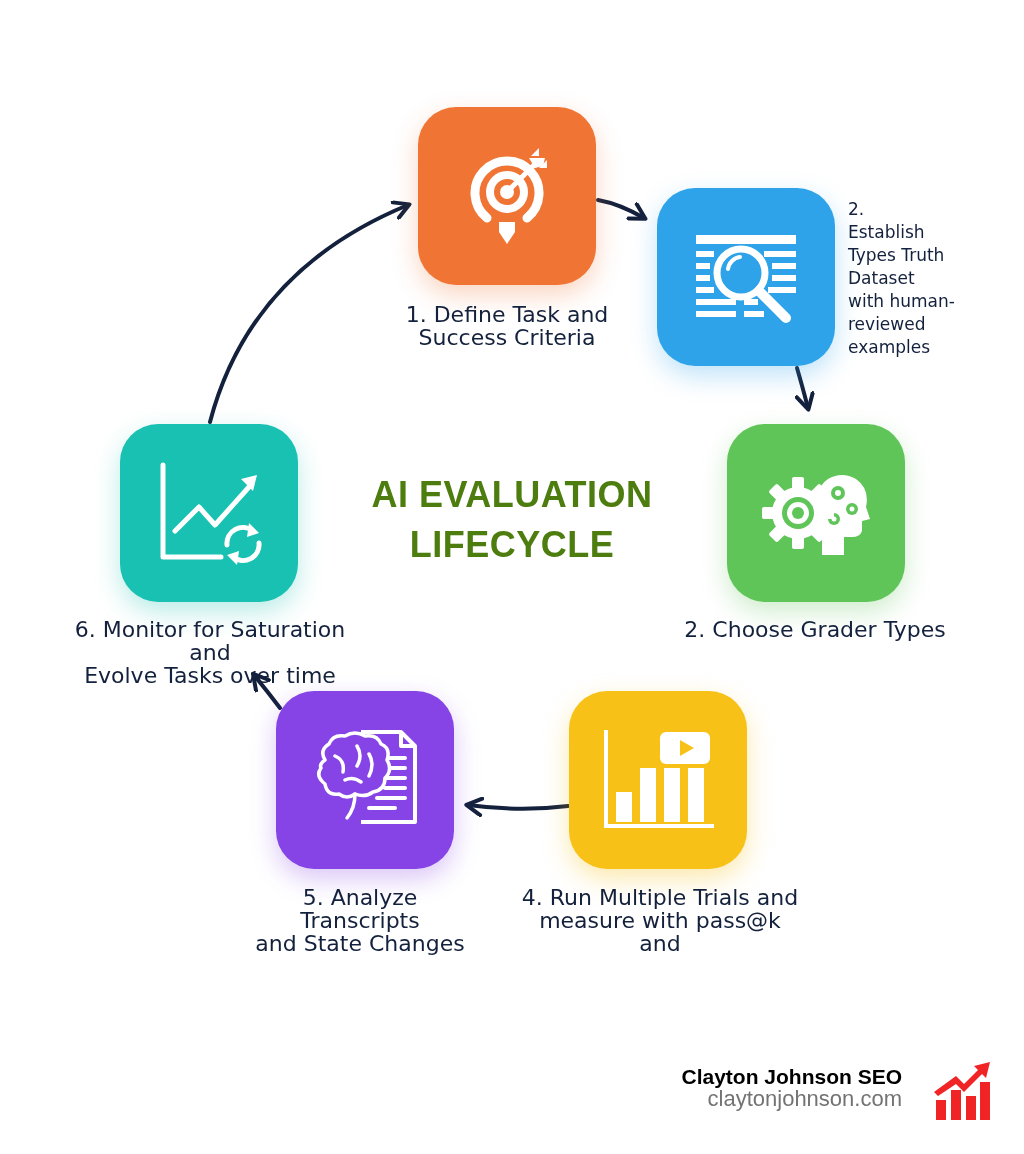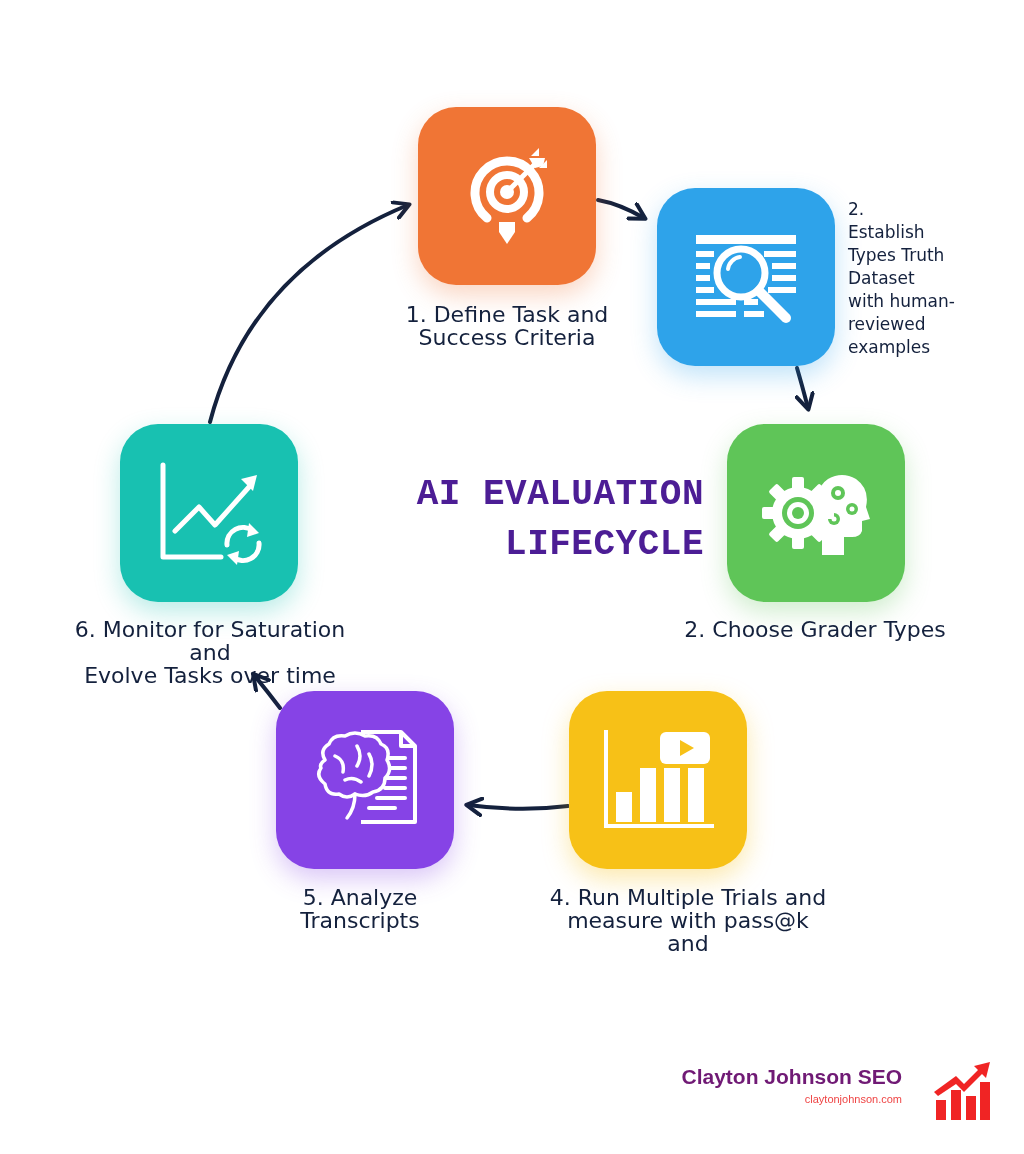--- a/index.html
+++ b/index.html
@@ -18,40 +18,40 @@
   .t4 { left:569px; top:691px; background:#f7c117; box-shadow:0 10px 26px rgba(247,193,23,0.35); }
   .t5 { left:276px; top:691px; background:#8643e6; box-shadow:0 10px 26px rgba(134,67,230,0.30); }
   .t6 { left:120px; top:424px; background:#18c1b1; box-shadow:0 10px 26px rgba(24,193,177,0.30); }
 
   .label {
     position:absolute; font-size:22px; line-height:23px; color:#14213d; text-align:center;
   }
   .l1 { left:400px; top:303px; width:214px; }
   .l2 { left:848px; top:198px; width:150px; text-align:left; font-size:17px; line-height:23px; }
   .l3 { left:660px; top:618px; width:310px; }
-  .l4 { left:548px; top:886px; width:280px; }
+  .l4 { left:520px; top:886px; width:280px; }
   .l5 { left:240px; top:886px; width:240px; }
   .l6 { left:60px; top:618px; width:300px; }
   .lab-line { display:block; }
 
   .title {
-    position:absolute; left:320px; top:470px; width:384px; text-align:right;
-    font-family:Liberation Mono, monospace; font-weight:bold;
-    font-size:36px; line-height:50px; color:#4c1d95; letter-spacing:0.5px;
+    position:absolute; left:320px; top:470px; width:384px; text-align:center;
+    font-family:Liberation Sans, sans-serif; font-weight:bold;
+    font-size:36px; line-height:50px; color:#4d7c0f; letter-spacing:0.5px;
   }
   .title span { display:block; }
 
   .arrows { position:absolute; left:0; top:0; width:1024px; height:1154px; pointer-events:none; }
 
   .brand {
     position:absolute; left:650px; top:1064px; width:252px; text-align:right;
     font-family:"Liberation Sans", sans-serif;
   }
-  .brand-name { display:block; font-weight:bold; font-size:21px; line-height:25px; color:#701a75; }
-  .brand-url { display:block; font-size:11px; line-height:20px; color:#ef4444; }
+  .brand-name { display:block; font-weight:bold; font-size:21px; line-height:25px; color:#000000; }
+  .brand-url { display:block; font-size:22px; line-height:20px; color:#737373; }
   .brand-logo { position:absolute; left:934px; top:1060px; width:58px; height:60px; }
 </style>
 </head>
 <body>
 
 <svg class="arrows" viewBox="0 0 1024 1154">
   <defs>
     <marker id="ah" viewBox="0 0 12 12" refX="9" refY="6" markerWidth="5" markerHeight="5" orient="auto-start-reverse">
       <path d="M1,1 L10,6 L1,11" fill="none" stroke="#14213d" stroke-width="2.4" stroke-linecap="round" stroke-linejoin="round"></path>
     </marker>
@@ -185,20 +185,21 @@
     </g>
     <g fill="#8643e6" stroke="#fff" stroke-width="3.5" stroke-linejoin="round" stroke-linecap="round">
       <path d="M20,40 Q14,30 24,24 Q28,14 40,16 Q50,10 60,16 Q72,14 76,24 Q86,28 82,40 Q88,50 80,58 Q80,70 68,72 Q60,78 50,74 Q42,80 34,74 Q22,76 20,64 Q10,56 16,48 Q14,44 20,40 Z"></path>
       <path d="M50,74 Q50,88 42,98" fill="none"></path>
       <path d="M30,36 Q40,40 38,52 M52,26 Q58,36 52,46 M64,34 Q70,44 64,56 M40,60 Q48,56 56,62" fill="none"></path>
     </g>
   </svg>
 </div>
 <div class="label l5">
   <span class="lab-line">5. Analyze Transcripts</span>
+  <span class="lab-line">and State Changes</span>
 </div>
 
 <div class="tile t6">
   <svg viewBox="0 0 120 120">
     <g fill="none" stroke="#fff" stroke-linecap="round" stroke-linejoin="round">
       <path d="M14,12 L14,104 L72,104" stroke-width="5"></path>
       <path d="M26,78 L50,54 L66,72 L100,34" stroke-width="5"></path>
     </g>
     <path d="M92,26 L108,22 L104,38 Z" fill="#fff"></path>
     <g fill="none" stroke="#fff" stroke-width="5" stroke-linecap="round">

